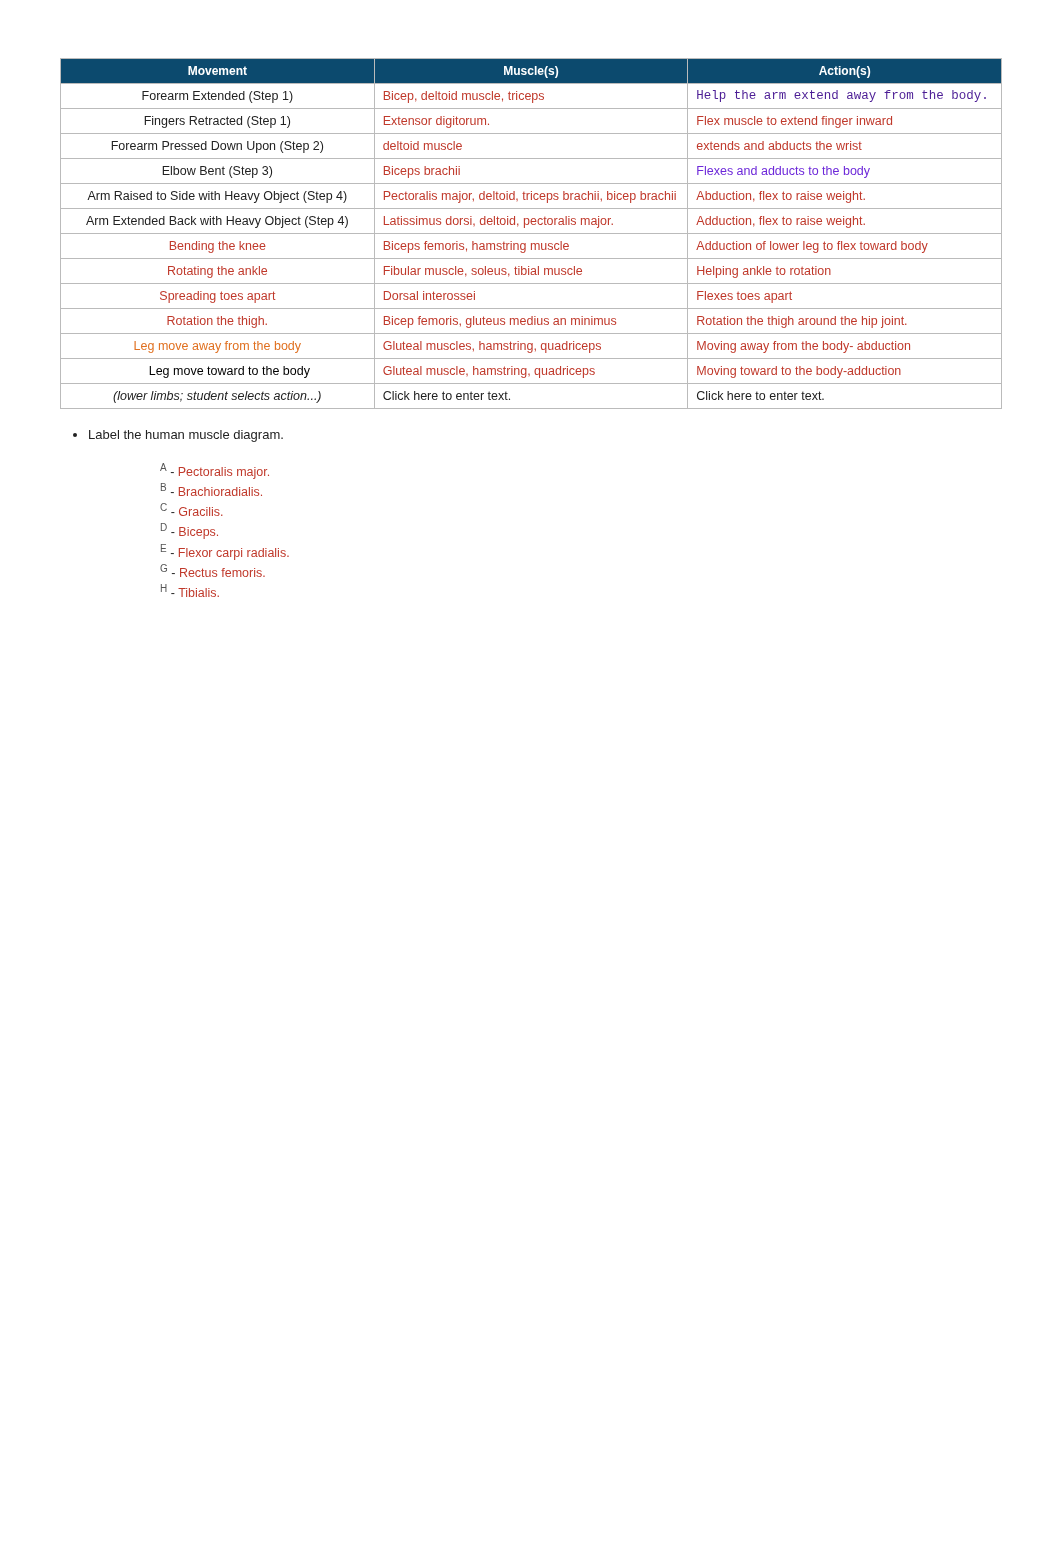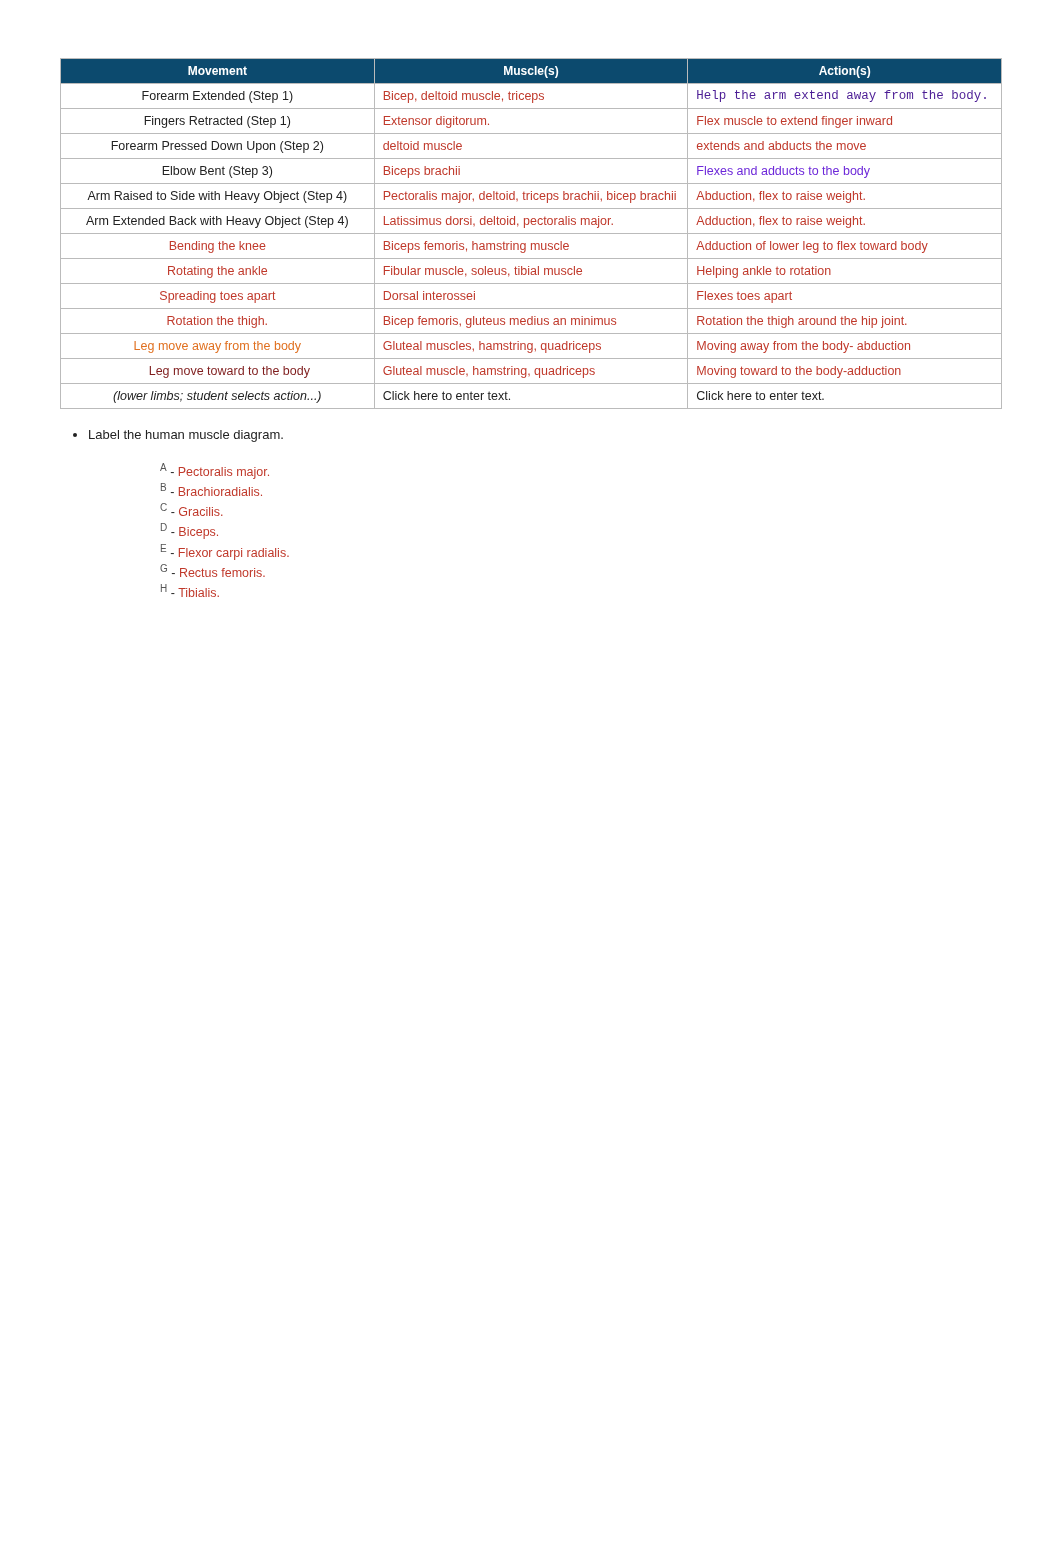--- a/index.html
+++ b/index.html
@@ -123,21 +123,21 @@
         <td style="color: #4c1d95; font-family: Liberation Mono, monospace;">Help the arm  extend away from the body.</td>
       </tr>
       <tr>
         <td>Fingers Retracted (Step 1)</td>
         <td style="color: rgb(192, 57, 43);">Extensor digitorum.</td>
         <td style="color: rgb(192, 57, 43);">Flex muscle to extend finger inward</td>
       </tr>
       <tr>
         <td>Forearm Pressed Down Upon (Step 2)</td>
         <td style="color: rgb(192, 57, 43);">deltoid muscle</td>
-        <td style="color: rgb(192, 57, 43);">extends and abducts the move</td>
+        <td style="color: rgb(192, 57, 43);">extends and abducts the wrist</td>
       </tr>
       <tr>
         <td>Elbow Bent (Step 3)</td>
         <td style="color: rgb(192, 57, 43);">Biceps brachii</td>
         <td style="color: #6d28d9;">Flexes and adducts to the body</td>
       </tr>
       <tr>
         <td>Arm Raised to Side with Heavy Object (Step 4)</td>
         <td style="color: rgb(192, 57, 43);"> Pectoralis major, deltoid, triceps brachii, bicep brachii</td>
         <td style="color: rgb(192, 57, 43);">Abduction, flex to raise weight.</td>
@@ -166,21 +166,21 @@
         <td style="color: rgb(192, 57, 43);">Rotation the thigh.</td>
         <td style="color: rgb(192, 57, 43);">Bicep femoris, gluteus medius an minimus</td>
         <td style="color: rgb(192, 57, 43);">Rotation the thigh around the hip joint.</td>
       </tr>
       <tr>
         <td style="color: rgb(224, 112, 32);">Leg move away from the body</td>
         <td style="color: rgb(192, 57, 43);">Gluteal muscles, hamstring, quadriceps</td>
         <td style="color: rgb(192, 57, 43);">Moving away from the body- abduction</td>
       </tr>
       <tr>
-        <td style="color: #7f1d1d; padding-left: 32px;">Leg move toward to the body</td>
+        <td style="color: #000000; padding-left: 32px;">Leg move toward to the body</td>
         <td style="color: rgb(192, 57, 43);">Gluteal muscle, hamstring, quadriceps</td>
         <td style="color: rgb(192, 57, 43);">Moving toward to the body-adduction</td>
       </tr>
       <tr>
         <td style="font-style: italic; color: rgb(34, 34, 34);">(lower limbs; student selects action...)</td>
         <td>Click here to enter text.</td>
         <td>Click here to enter text.</td>
       </tr>
     </tbody>
 </table>

